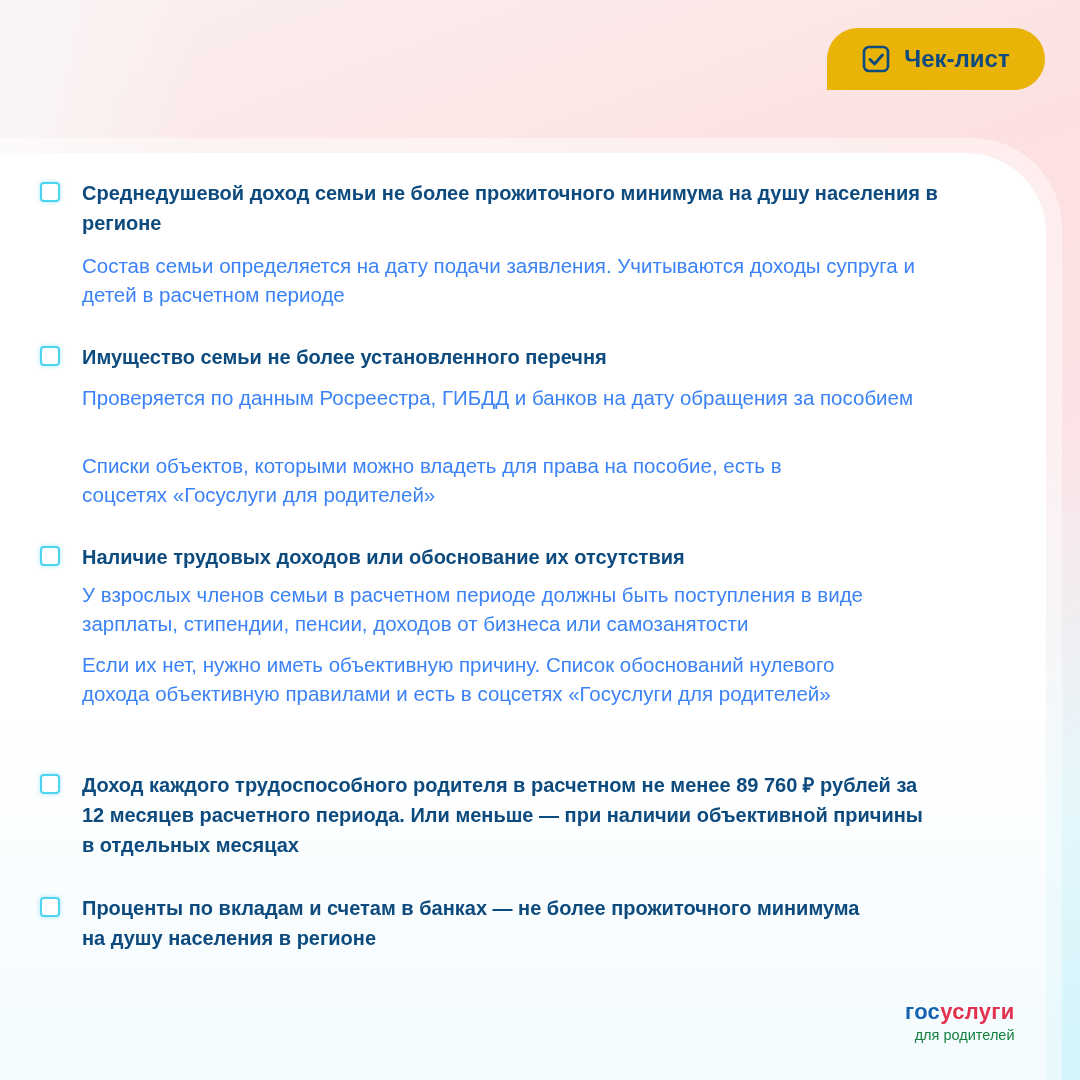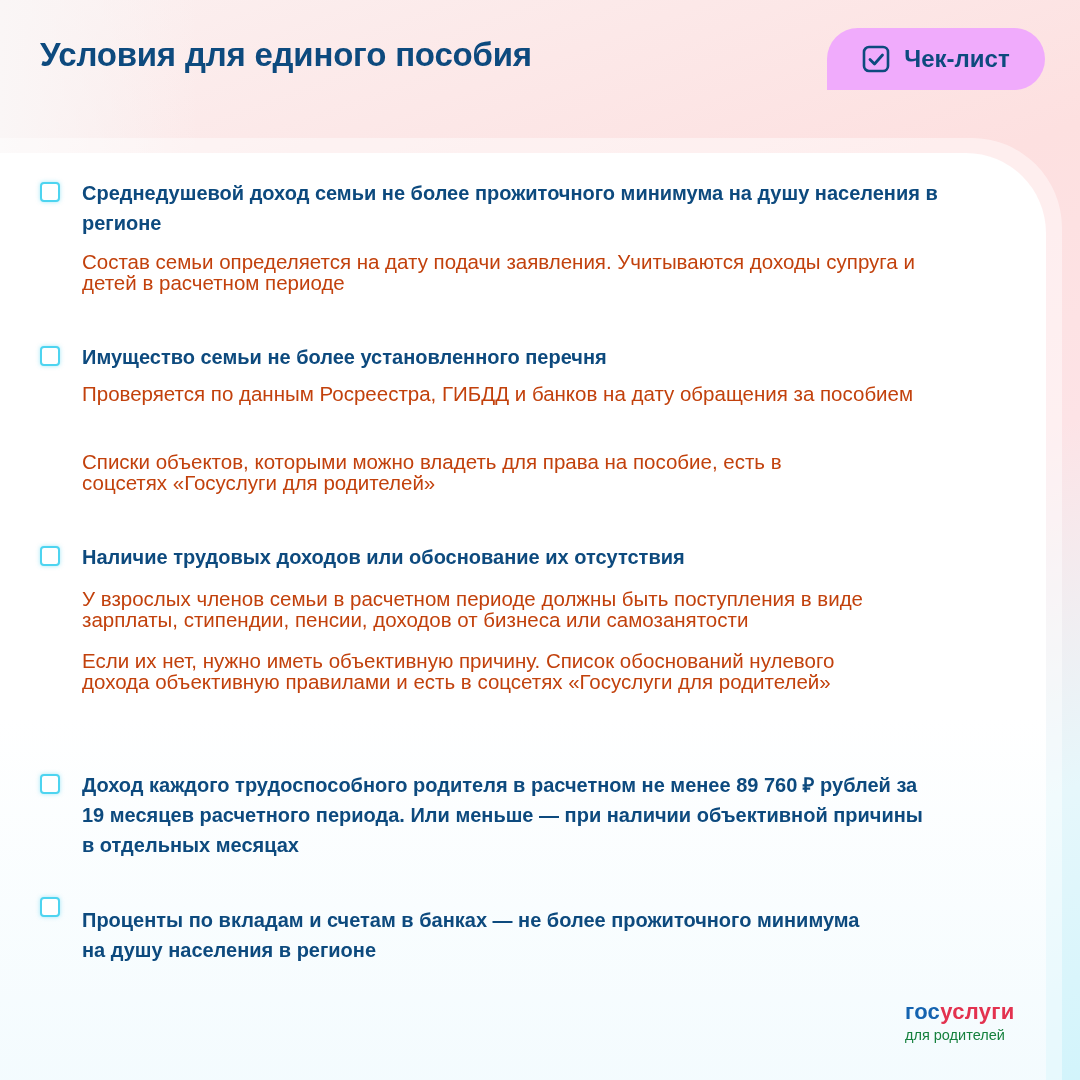--- a/index.html
+++ b/index.html
@@ -13,21 +13,21 @@
     background: linear-gradient(90deg, rgba(250,246,246,1) 0%, rgba(250,246,246,0) 100%);
   }
   .title {
     position:absolute; left:40px; top:33px; margin:0;
     color:#0d4a7e; font-weight:bold; font-size:33px; line-height:43px;
     letter-spacing:-0.2px;
   }
   .title span { display:block; }
   .badge {
     position:absolute; left:827px; top:28px; width:218px; height:62px;
-    background:#f0abfc; border-radius:31px 31px 31px 0;
+    background:#eab308; border-radius:31px 31px 31px 0;
     display:flex; align-items:center; justify-content:center; gap:14px;
   }
   .badge-icon { width:28px; height:28px; }
   .badge-label { color:#0d4a7e; font-size:24px; font-weight:bold; }
   .card-halo {
     position:absolute; left:0; top:138px; width:1062px; height:960px;
     background:rgba(255,255,255,0.45); border-top-right-radius:90px;
   }
   .card {
     position:absolute; left:0; top:153px; width:1046px; height:940px;
@@ -39,35 +39,34 @@
     position:absolute; left:0; top:4px; width:20px; height:20px;
     border:2.5px solid #4dd4f0; border-radius:4px; box-sizing:border-box;
     box-shadow:0 0 4px rgba(77,212,240,0.5); background:#fff;
   }
   .item-title {
     position:absolute; left:42px; top:0; margin:0; width:860px;
     color:#0d4a7e; font-weight:bold; font-size:20px; line-height:30px;
   }
   .item-text {
     position:absolute; left:42px; margin:0; width:880px;
-    color:#c2410c; font-size:20.5px; line-height:21px;
+    color:#3b82f6; font-size:20.5px; line-height:29px;
   }
-  .logo { position:absolute; left:905px; top:1000px; }
+  .logo { position:absolute; left:905px; top:1000px;text-align:right; }
   .logo-main { font-size:22px; font-weight:bold; letter-spacing:0.3px; line-height:24px; }
   .logo-gos { color:#1463b0; }
   .logo-uslugi { color:#e3324f; }
   .logo-sub { color:#15803d; font-size:14.5px; margin-top:3px; }
 </style>
 </head>
 <body>
 
 <div class="bg-left-fade"></div>
 
 <h1 class="title">
-  <span>Условия для единого пособия</span>
 </h1>
 
 <div class="badge">
   <svg class="badge-icon" viewBox="0 0 28 28">
     <rect x="2" y="2" width="24" height="24" rx="5" fill="none" stroke="#0d4a7e" stroke-width="2.6"></rect>
     <path d="M8 14.5 L12.5 19 L20.5 10" fill="none" stroke="#0d4a7e" stroke-width="2.8" stroke-linecap="round" stroke-linejoin="round"></path>
   </svg>
   <span class="badge-label">Чек-лист</span>
 </div>
 
@@ -83,30 +82,30 @@
 <div class="item" style="top:342px;">
   <div class="checkbox"></div>
   <p class="item-title">Имущество семьи не более установленного перечня</p>
   <p class="item-text" style="top:41px; width:840px;">Проверяется по данным Росреестра, ГИБДД и банков на дату обращения за пособием</p>
   <p class="item-text" style="top:109px; width:760px;">Списки объектов, которыми можно владеть для права на пособие, есть в соцсетях «Госуслуги для родителей»</p>
 </div>
 
 <div class="item" style="top:542px;">
   <div class="checkbox"></div>
   <p class="item-title">Наличие трудовых доходов или обоснование их отсутствия</p>
-  <p class="item-text" style="top:46px; width:880px;">У взрослых членов семьи в расчетном периоде должны быть поступления в виде зарплаты, стипендии, пенсии, доходов от бизнеса или самозанятости</p>
+  <p class="item-text" style="top:38px; width:880px;">У взрослых членов семьи в расчетном периоде должны быть поступления в виде зарплаты, стипендии, пенсии, доходов от бизнеса или самозанятости</p>
   <p class="item-text" style="top:108px; width:800px;">Если их нет, нужно иметь объективную причину. Список обоснований нулевого дохода объективную правилами и есть в соцсетях «Госуслуги для родителей»</p>
 </div>
 
 <div class="item" style="top:770px;">
   <div class="checkbox"></div>
-  <p class="item-title" style="width:850px;">Доход каждого трудоспособного родителя в расчетном не менее 89 760 ₽ рублей за 19 месяцев расчетного периода. Или меньше — при наличии объективной причины в отдельных месяцах</p>
+  <p class="item-title" style="width:850px;">Доход каждого трудоспособного родителя в расчетном не менее 89 760 ₽ рублей за 12 месяцев расчетного периода. Или меньше — при наличии объективной причины в отдельных месяцах</p>
 </div>
 
 <div class="item" style="top:893px;">
   <div class="checkbox"></div>
-  <p class="item-title" style="width:790px;margin-top:12px;">Проценты по вкладам и счетам в банках — не более прожиточного минимума на душу населения в регионе</p>
+  <p class="item-title" style="width:790px;">Проценты по вкладам и счетам в банках — не более прожиточного минимума на душу населения в регионе</p>
 </div>
 
 <div class="logo">
   <div class="logo-main"><span class="logo-gos">гос</span><span class="logo-uslugi">услуги</span></div>
   <div class="logo-sub">для родителей</div>
 </div>
 
 </body></html>

